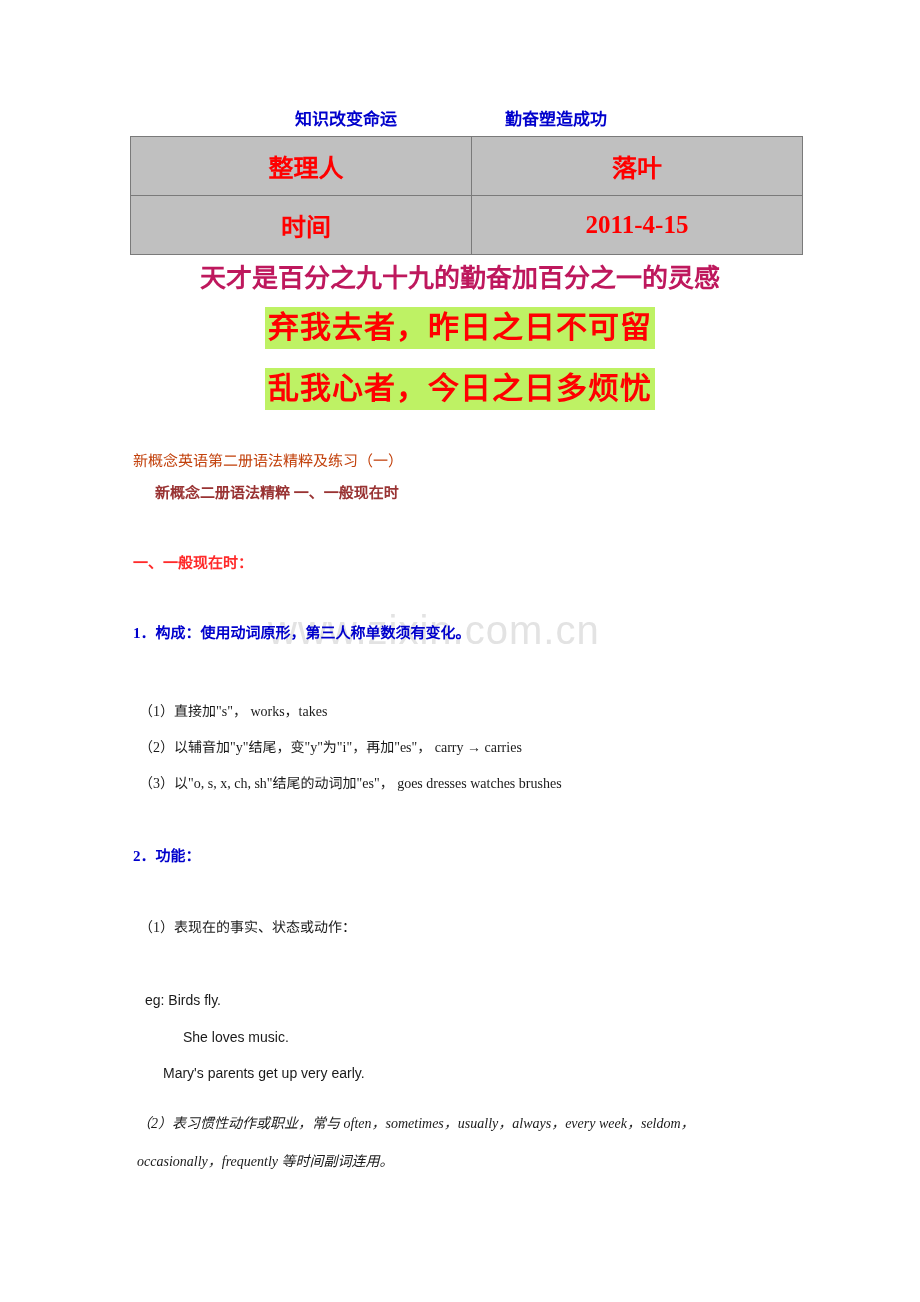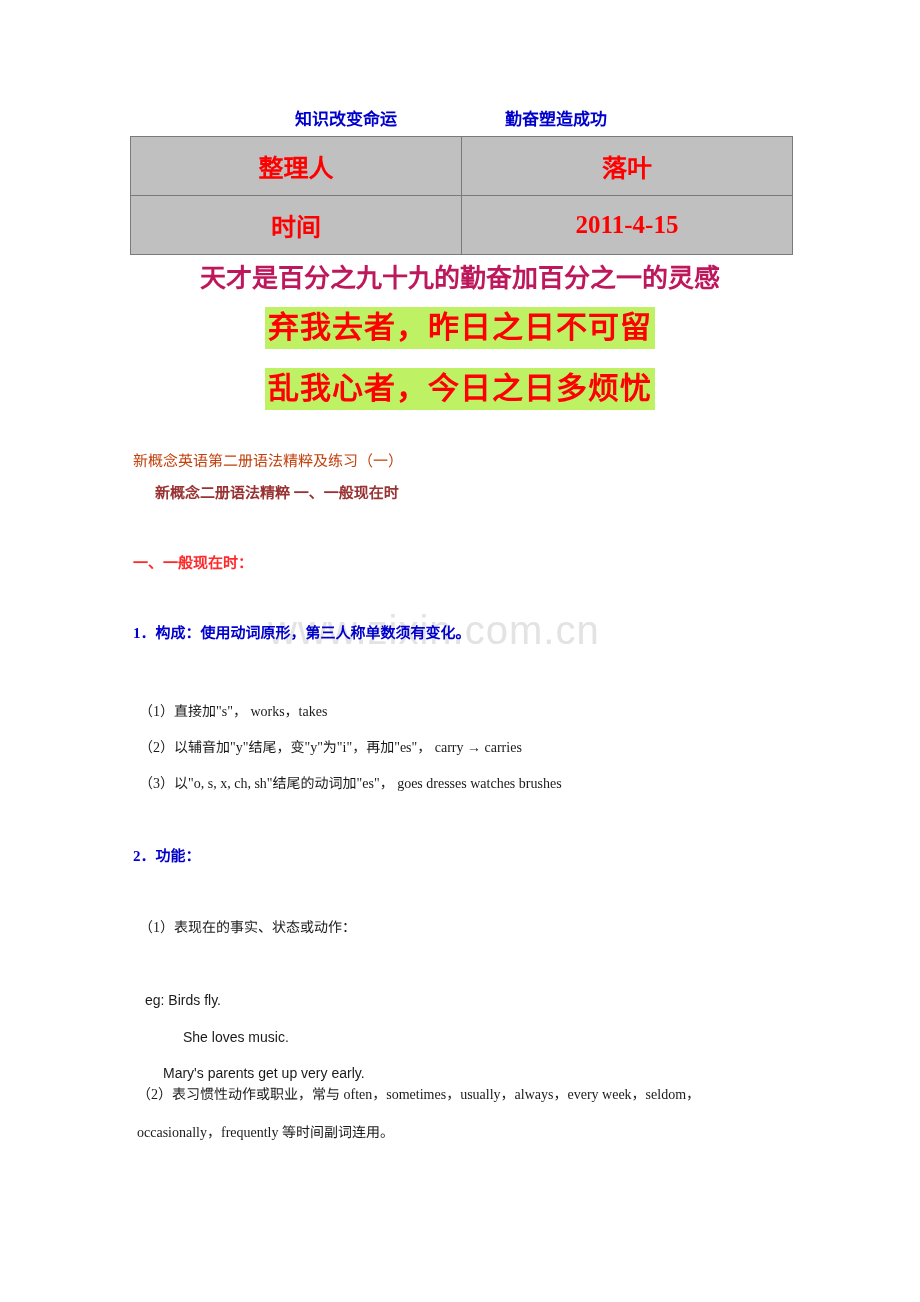--- a/index.html
+++ b/index.html
@@ -74,21 +74,21 @@
     background: #c0c0c0;
     height: 58px;
     text-align: center;
     vertical-align: middle;
     color: #ff0000;
     font-family: "Liberation Serif", "DejaVu Serif", serif;
     font-weight: bold;
     font-size: 25px;
     padding: 0;
   }
-  .info-table td.col-a { width: 330px; }
+  .info-table td.col-a { width: 330px; padding-left: 10px; }
   .info-table td.col-b { width: 330px; }
 
   
   .quote-green {
     position: absolute;
     left: 130px;
     top: 262px;
     width: 660px;
     text-align: center;
     font-family: "Liberation Serif", "DejaVu Serif", serif;
@@ -188,25 +188,26 @@
     color: #1a1a1a;
     white-space: nowrap;
   }
   .example.eg1 { left: 145px; top: 989px; }
   .example.eg2 { left: 183px; top: 1026px; }
   .example.eg3 { left: 163px; top: 1062px; }
 
   .para-wrap {
     position: absolute;
     left: 137px;
-    top: 1076px;
+    top: 1105px;
     width: 640px;
     font-size: 14px;
     line-height: 38px;
     color: #1a1a1a;
+    font-style: italic;
   }
   .para-wrap .ln { display: block; white-space: nowrap; }
 </style>
 </head>
 <body>
 
 <div class="watermark">www.zixin.com.cn</div>
 
 <div class="page">
 

